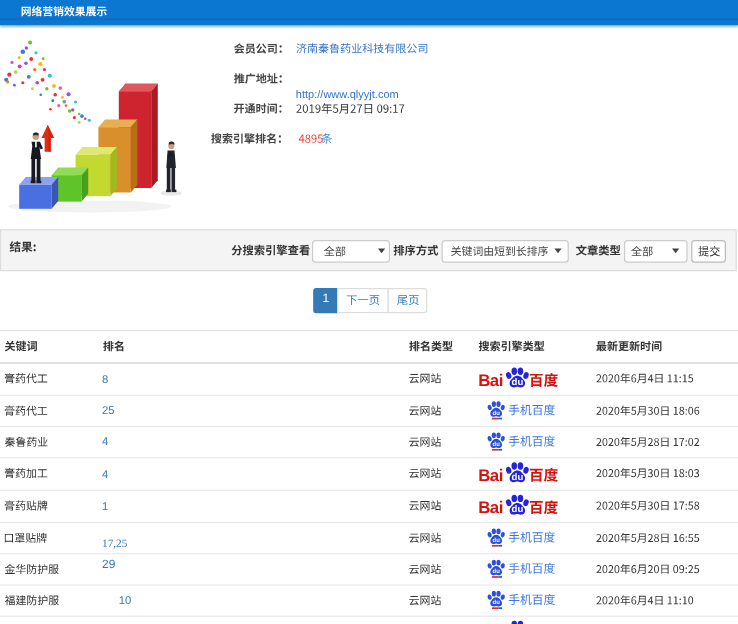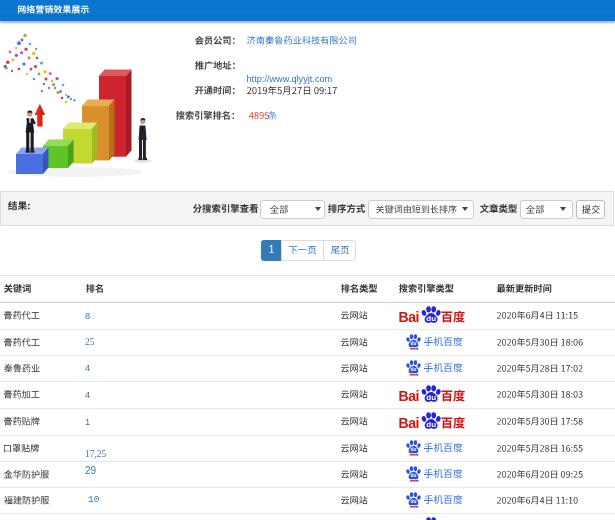--- a/index.html
+++ b/index.html
@@ -208,21 +208,21 @@
     <g transform="translate(41.7802,16.3)">
       <path d="M1.9 -6.9V1.1H3.4V0.4H8.8V1.1H10.4V-6.9H6.5L6.9 -8.3H11.5V-9.7H0.7V-8.3H5.1C5.1 -7.8 5 -7.4 4.9 -6.9ZM3.4 -2.6H8.8V-1H3.4ZM3.4 -4V-5.6H8.8V-4Z M16.9 -7.7V-6.9H15.3V-5.7H16.9V-3.8H22V-5.7H23.7V-6.9H22V-7.7H20.5V-6.9H18.3V-7.7ZM20.5 -5.7V-4.9H18.3V-5.7ZM20.9 -2.2C20.5 -1.8 19.9 -1.4 19.3 -1.2C18.7 -1.5 18.1 -1.8 17.7 -2.2ZM15.3 -3.3V-2.2H16.7L16.2 -2C16.6 -1.5 17.1 -1 17.7 -0.6C16.8 -0.4 15.8 -0.3 14.7 -0.2C15 0.1 15.2 0.7 15.3 1C16.7 0.9 18.1 0.6 19.2 0.2C20.4 0.6 21.7 0.9 23.2 1.1C23.4 0.7 23.8 0.1 24.1 -0.2C22.9 -0.3 21.9 -0.4 21 -0.6C21.9 -1.2 22.6 -1.9 23.1 -2.9L22.2 -3.4L22 -3.3ZM17.8 -10.1C18 -9.9 18.1 -9.6 18.1 -9.3H13.6V-6.1C13.6 -4.2 13.5 -1.4 12.5 0.4C12.9 0.5 13.5 0.9 13.8 1.1C14.9 -0.9 15 -4 15 -6.1V-8H23.9V-9.3H19.8C19.7 -9.7 19.5 -10.1 19.3 -10.5Z" fill="#d6120f"></path>
     </g>
   </svg>
 <svg style="position:absolute;left:495.60px;top:310.34px;overflow:visible" width="82.63" height="10.32">
     <path transform="translate(0.64,8.60)" d="M0.4 0H4.5V-0.7H2.7C2.4 -0.7 2 -0.7 1.6 -0.6C3.2 -2.1 4.2 -3.5 4.2 -4.8C4.2 -5.9 3.5 -6.7 2.3 -6.7C1.5 -6.7 0.9 -6.3 0.4 -5.8L0.8 -5.3C1.2 -5.7 1.7 -6 2.2 -6C3 -6 3.4 -5.5 3.4 -4.7C3.4 -3.6 2.5 -2.3 0.4 -0.5Z M7.5 0.1C8.7 0.1 9.5 -1 9.5 -3.3C9.5 -5.6 8.7 -6.7 7.5 -6.7C6.2 -6.7 5.4 -5.6 5.4 -3.3C5.4 -1 6.2 0.1 7.5 0.1ZM7.5 -0.5C6.7 -0.5 6.2 -1.4 6.2 -3.3C6.2 -5.2 6.7 -6.1 7.5 -6.1C8.2 -6.1 8.8 -5.2 8.8 -3.3C8.8 -1.4 8.2 -0.5 7.5 -0.5Z M10.4 0H14.5V-0.7H12.7C12.4 -0.7 12 -0.7 11.6 -0.6C13.2 -2.1 14.2 -3.5 14.2 -4.8C14.2 -5.9 13.5 -6.7 12.3 -6.7C11.5 -6.7 10.9 -6.3 10.3 -5.8L10.8 -5.3C11.2 -5.7 11.7 -6 12.2 -6C13 -6 13.4 -5.5 13.4 -4.7C13.4 -3.6 12.5 -2.3 10.4 -0.5Z M17.5 0.1C18.7 0.1 19.5 -1 19.5 -3.3C19.5 -5.6 18.7 -6.7 17.5 -6.7C16.2 -6.7 15.4 -5.6 15.4 -3.3C15.4 -1 16.2 0.1 17.5 0.1ZM17.5 -0.5C16.7 -0.5 16.2 -1.4 16.2 -3.3C16.2 -5.2 16.7 -6.1 17.5 -6.1C18.2 -6.1 18.7 -5.2 18.7 -3.3C18.7 -1.4 18.2 -0.5 17.5 -0.5Z M20.4 -2V-1.4H24.6V0.7H25.3V-1.4H28.6V-2H25.3V-3.8H27.9V-4.4H25.3V-5.8H28.1V-6.5H22.7C22.9 -6.8 23 -7.1 23.2 -7.4L22.5 -7.6C22 -6.4 21.3 -5.2 20.4 -4.5C20.6 -4.4 20.9 -4.1 21 -4C21.5 -4.5 22 -5.1 22.4 -5.8H24.6V-4.4H21.9V-2ZM22.6 -2V-3.8H24.6V-2Z M31.7 0.1C32.7 0.1 33.6 -0.7 33.6 -2C33.6 -3.4 32.9 -4.1 31.8 -4.1C31.2 -4.1 30.7 -3.8 30.3 -3.3C30.3 -5.3 31 -6 32 -6C32.4 -6 32.8 -5.8 33 -5.5L33.5 -6C33.1 -6.4 32.6 -6.7 31.9 -6.7C30.6 -6.7 29.5 -5.7 29.5 -3.1C29.5 -1 30.4 0.1 31.7 0.1ZM30.3 -2.6C30.7 -3.3 31.2 -3.5 31.6 -3.5C32.4 -3.5 32.8 -2.9 32.8 -2C32.8 -1.1 32.3 -0.5 31.7 -0.5C30.9 -0.5 30.4 -1.3 30.3 -2.6Z M35.8 -7.1V-4.3C35.8 -2.9 35.7 -1 34.2 0.2C34.4 0.3 34.6 0.6 34.7 0.7C35.6 -0 36.1 -1.1 36.3 -2.1H40.7V-0.3C40.7 -0.1 40.6 -0 40.4 -0C40.2 -0 39.4 0 38.7 -0C38.8 0.2 38.9 0.5 39 0.7C39.9 0.7 40.5 0.7 40.9 0.5C41.2 0.4 41.4 0.2 41.4 -0.3V-7.1ZM36.5 -6.4H40.7V-4.9H36.5ZM36.5 -4.3H40.7V-2.7H36.4C36.5 -3.3 36.5 -3.8 36.5 -4.3Z M46 0H46.8V-1.8H47.7V-2.5H46.8V-6.6H45.9L43.2 -2.4V-1.8H46ZM46 -2.5H44L45.5 -4.7C45.7 -5 45.9 -5.4 46 -5.7H46.1C46.1 -5.4 46 -4.8 46 -4.5Z M50.2 -3.2H54.7V-0.6H50.2ZM50.2 -3.8V-6.3H54.7V-3.8ZM49.6 -6.9V0.6H50.2V0H54.7V0.6H55.5V-6.9Z M59.8 0H63.4V-0.7H62.1V-6.6H61.4C61.1 -6.4 60.7 -6.2 60.1 -6.1V-5.6H61.3V-0.7H59.8Z M64.8 0H68.4V-0.7H67.1V-6.6H66.4C66.1 -6.4 65.7 -6.2 65.1 -6.1V-5.6H66.2V-0.7H64.8Z M70.2 -3.5C70.6 -3.5 70.8 -3.8 70.8 -4.1C70.8 -4.5 70.6 -4.8 70.2 -4.8C69.9 -4.8 69.6 -4.5 69.6 -4.1C69.6 -3.8 69.9 -3.5 70.2 -3.5ZM70.2 0.1C70.6 0.1 70.8 -0.1 70.8 -0.5C70.8 -0.9 70.6 -1.1 70.2 -1.1C69.9 -1.1 69.6 -0.9 69.6 -0.5C69.6 -0.1 69.9 0.1 70.2 0.1Z M72.3 0H75.9V-0.7H74.6V-6.6H73.9C73.6 -6.4 73.2 -6.2 72.6 -6.1V-5.6H73.7V-0.7H72.3Z M78.8 0.1C79.9 0.1 81 -0.7 81 -2.1C81 -3.6 80.1 -4.2 79 -4.2C78.6 -4.2 78.3 -4.1 78 -4L78.2 -5.9H80.7V-6.6H77.5L77.2 -3.5L77.7 -3.2C78.1 -3.5 78.3 -3.6 78.8 -3.6C79.6 -3.6 80.2 -3.1 80.2 -2.1C80.2 -1.2 79.5 -0.6 78.7 -0.6C78 -0.6 77.5 -0.9 77.1 -1.3L76.7 -0.8C77.2 -0.3 77.8 0.1 78.8 0.1Z" fill="#333"></path>
   </svg>
 <svg style="position:absolute;left:3.30px;top:336.78px;overflow:visible" width="37.40" height="10.44">
     <path transform="translate(0.44,8.72)" d="M0.6 -4.7V-3.3H1.3V-4.2H7.8V-3.3H8.5V-4.7ZM2.4 -5.8H6.6V-5.4H2.4ZM1.8 -6.2V-5H7.4V-6.2ZM2.8 -3.6H6.3V-3.1H2.8ZM2.1 -3.9V-2.8H7V-3.9ZM4 -7.6C4.1 -7.4 4.2 -7.2 4.3 -7H0.6V-6.5H8.6V-7H5.1C5 -7.2 4.8 -7.5 4.7 -7.7ZM6.7 -1.1V-0.7H2.4V-1.1ZM6.7 -1.6H2.4V-2H6.7ZM1.7 -2.4V0.7H2.4V-0.3H6.7V0C6.7 0.2 6.7 0.2 6.5 0.2C6.4 0.2 5.8 0.2 5.2 0.2C5.3 0.4 5.4 0.5 5.4 0.7C6.2 0.7 6.8 0.7 7 0.6C7.3 0.5 7.4 0.4 7.4 0V-2.4Z M14 -3C14.5 -2.4 14.9 -1.7 15 -1.2L15.6 -1.4C15.5 -1.9 15 -2.7 14.6 -3.2ZM9.6 -0.3 9.7 0.4C10.6 0.2 11.9 0 13.1 -0.2L13 -0.8C11.8 -0.6 10.5 -0.4 9.6 -0.3ZM14.3 -5.8C14 -4.8 13.5 -3.9 12.9 -3.3C13.1 -3.2 13.4 -3 13.5 -2.9C13.8 -3.2 14.1 -3.7 14.3 -4.1H16.8C16.7 -1.4 16.5 -0.3 16.3 -0.1C16.2 0 16.1 0 16 0C15.8 0 15.4 0 14.9 -0C15 0.2 15.1 0.4 15.1 0.6C15.6 0.7 16 0.7 16.2 0.6C16.5 0.6 16.7 0.5 16.9 0.3C17.2 -0 17.3 -1.2 17.4 -4.4C17.4 -4.5 17.4 -4.8 17.4 -4.8H14.6C14.7 -5 14.9 -5.3 15 -5.6ZM9.7 -6.9V-6.3H11.7V-5.7H12.4V-6.3H14.9V-5.7H15.5V-6.3H17.7V-6.9H15.5V-7.6H14.9V-6.9H12.4V-7.6H11.7V-6.9ZM9.9 -1.1C10.1 -1.2 10.4 -1.3 12.9 -1.6C12.9 -1.8 12.9 -2 12.9 -2.2L10.9 -2C11.6 -2.6 12.3 -3.4 12.9 -4.3L12.4 -4.6C12.2 -4.3 12 -4 11.8 -3.7L10.6 -3.7C11 -4.2 11.5 -4.8 11.9 -5.5L11.3 -5.7C10.9 -4.9 10.3 -4.1 10.1 -3.9C9.9 -3.7 9.8 -3.6 9.6 -3.5C9.7 -3.4 9.8 -3.1 9.8 -2.9C10 -3 10.2 -3 11.3 -3.1C10.9 -2.7 10.6 -2.4 10.4 -2.2C10.1 -1.9 9.9 -1.8 9.7 -1.7C9.8 -1.6 9.9 -1.3 9.9 -1.1Z M24.7 -7.1C25.2 -6.7 25.9 -6 26.2 -5.6L26.7 -6C26.4 -6.4 25.7 -7 25.2 -7.5ZM23.2 -7.5C23.2 -6.6 23.3 -5.6 23.4 -4.8L21.1 -4.5L21.2 -3.9L23.4 -4.1C23.8 -1.3 24.5 0.6 26 0.7C26.5 0.7 26.9 0.3 27.1 -1.3C26.9 -1.4 26.6 -1.5 26.5 -1.7C26.4 -0.6 26.3 -0.1 26 -0.1C25 -0.2 24.4 -1.8 24.1 -4.2L26.9 -4.6L26.8 -5.2L24 -4.9C24 -5.7 23.9 -6.6 23.9 -7.5ZM21 -7.6C20.4 -6.1 19.4 -4.7 18.4 -3.8C18.5 -3.7 18.7 -3.3 18.8 -3.2C19.2 -3.5 19.6 -4 20 -4.5V0.7H20.7V-5.5C21.1 -6.1 21.4 -6.7 21.7 -7.3Z M27.8 -0.7V0H36V-0.7H32.2V-5.9H35.5V-6.6H28.2V-5.9H31.4V-0.7Z" fill="#333"></path>
   </svg>
-<div style="position:absolute;left:85px;top:337.00px;font-size:9.4px;line-height:10px;color:#337ab7;font-family:Liberation Serif, serif">25</div>
+<div style="position:absolute;left:85px;top:337.00px;font-size:9.4px;line-height:10px;color:#337ab7;font-family:Liberation Sans, sans-serif">25</div>
 <svg style="position:absolute;left:339.50px;top:336.80px;overflow:visible" width="28.43" height="10.41">
     <path transform="translate(0.49,8.65)" d="M1.5 -6.9V-6.2H7.7V-6.9ZM1.3 0.4C1.7 0.2 2.2 0.2 7.2 -0.2C7.4 0.1 7.6 0.5 7.8 0.8L8.4 0.4C8 -0.5 7 -1.8 6.3 -2.8L5.6 -2.5C6 -2 6.4 -1.4 6.8 -0.9L2.2 -0.5C2.9 -1.4 3.7 -2.5 4.3 -3.6H8.6V-4.3H0.5V-3.6H3.3C2.8 -2.5 2 -1.4 1.7 -1C1.4 -0.7 1.2 -0.4 1 -0.4C1.1 -0.1 1.2 0.2 1.3 0.4Z M10.9 -4.9C11.3 -4.4 11.7 -3.8 12.1 -3.2C11.8 -2.2 11.3 -1.4 10.7 -0.8C10.8 -0.7 11.1 -0.5 11.2 -0.4C11.7 -1 12.2 -1.7 12.5 -2.6C12.8 -2.2 13.1 -1.8 13.3 -1.4L13.7 -1.9C13.5 -2.3 13.2 -2.8 12.8 -3.3C13.1 -4 13.2 -4.9 13.4 -5.8L12.8 -5.8C12.7 -5.1 12.5 -4.5 12.4 -3.9C12 -4.4 11.6 -4.8 11.3 -5.3ZM13.5 -4.9C13.9 -4.4 14.4 -3.8 14.7 -3.2C14.4 -2.2 13.9 -1.3 13.2 -0.7C13.4 -0.6 13.6 -0.4 13.8 -0.3C14.3 -0.9 14.8 -1.7 15.1 -2.5C15.5 -2 15.7 -1.6 15.9 -1.2L16.4 -1.6C16.2 -2 15.8 -2.6 15.4 -3.3C15.7 -4 15.8 -4.8 16 -5.7L15.4 -5.8C15.3 -5.1 15.1 -4.5 15 -3.9C14.6 -4.4 14.3 -4.8 13.9 -5.2ZM9.9 -7.1V0.7H10.6V-6.4H16.7V-0.2C16.7 -0 16.7 0 16.5 0C16.3 0 15.7 0.1 15.1 0C15.2 0.2 15.4 0.5 15.4 0.7C16.2 0.7 16.7 0.7 17 0.6C17.3 0.5 17.4 0.3 17.4 -0.2V-7.1Z M18.7 -5.9V-5.3H22.3V-5.9ZM19.1 -4.8C19.3 -3.7 19.5 -2.4 19.5 -1.5L20.1 -1.6C20 -2.5 19.9 -3.8 19.6 -4.9ZM19.8 -7.4C20 -7 20.3 -6.4 20.4 -6L21 -6.2C20.9 -6.6 20.6 -7.2 20.4 -7.6ZM21.2 -5C21.1 -3.9 20.8 -2.3 20.6 -1.3C19.9 -1.1 19.2 -1 18.6 -0.9L18.8 -0.2C19.7 -0.4 21 -0.7 22.2 -1.1L22.2 -1.7L21.2 -1.4C21.4 -2.4 21.7 -3.8 21.8 -4.9ZM22.4 -3.3V0.7H23.1V0.3H25.9V0.7H26.6V-3.3H24.6V-5.1H26.9V-5.8H24.6V-7.7H23.9V-3.3ZM23.1 -0.4V-2.6H25.9V-0.4Z" fill="#333"></path>
   </svg>
 <svg style="position:absolute;left:405.6px;top:334.30px" width="15" height="16" viewBox="0 0 15 16">
     <g transform="translate(-0.8,0.1) scale(0.72,0.74)">
       <ellipse cx="3.9" cy="7.4" rx="2.3" ry="3.05" transform="rotate(-18 3.9 7.4)" fill="#2b50dc"></ellipse>
       <ellipse cx="8.8" cy="3.6" rx="2.45" ry="3.25" fill="#2b50dc"></ellipse>
       <ellipse cx="14.2" cy="3.6" rx="2.45" ry="3.25" fill="#2b50dc"></ellipse>
       <ellipse cx="19.1" cy="7.4" rx="2.3" ry="3.05" transform="rotate(18 19.1 7.4)" fill="#2b50dc"></ellipse>
       <path d="M11.5 7.6 c-2.9 0 -3.9 2 -5.5 3.6 c-2.1 2.1 -1.7 6 1.5 6.6 c2 .4 3 -.5 4 -.5 c1 0 2 .9 4 .5 c3.2 -.6 3.6 -4.5 1.5 -6.6 C15.4 9.6 14.4 7.6 11.5 7.6 Z" fill="#2b50dc"></path>
@@ -356,21 +356,21 @@
   </svg>
 <svg style="position:absolute;left:423.00px;top:468.46px;overflow:visible" width="40.34" height="11.07">
     <path transform="translate(0.51,9.28)" d="M0.5 -3.2V-2.4H4.5V-0.2C4.5 -0 4.4 0 4.2 0C4 0 3.2 0 2.4 0C2.5 0.2 2.7 0.5 2.7 0.7C3.8 0.8 4.4 0.7 4.8 0.6C5.1 0.5 5.3 0.3 5.3 -0.2V-2.4H9.3V-3.2H5.3V-4.7H8.8V-5.4H5.3V-7C6.4 -7.2 7.5 -7.4 8.4 -7.6L7.8 -8.2C6.3 -7.8 3.5 -7.5 1.1 -7.4C1.2 -7.2 1.3 -6.9 1.3 -6.7C2.3 -6.8 3.4 -6.9 4.5 -7V-5.4H1.1V-4.7H4.5V-3.2Z M14.7 -7.7V-4.5C14.7 -3 14.5 -1.1 13.2 0.3C13.4 0.4 13.7 0.6 13.8 0.8C15.2 -0.7 15.4 -2.9 15.4 -4.5V-7H17.2V-0.7C17.2 0.2 17.3 0.4 17.5 0.5C17.6 0.6 17.8 0.7 18 0.7C18.1 0.7 18.4 0.7 18.5 0.7C18.7 0.7 18.9 0.6 19 0.5C19.2 0.5 19.3 0.3 19.3 0C19.4 -0.2 19.4 -1 19.4 -1.5C19.2 -1.6 19 -1.7 18.8 -1.8C18.8 -1.2 18.8 -0.7 18.8 -0.4C18.8 -0.2 18.7 -0.1 18.7 -0.1C18.6 -0 18.6 0 18.5 0C18.4 0 18.3 0 18.2 0C18.1 0 18.1 -0 18 -0.1C18 -0.1 18 -0.3 18 -0.6V-7.7ZM11.9 -8.2V-6.1H10.3V-5.4H11.8C11.5 -4.1 10.8 -2.5 10.1 -1.7C10.2 -1.5 10.4 -1.2 10.5 -1C11 -1.7 11.5 -2.8 11.9 -4V0.8H12.7V-3.7C13 -3.2 13.5 -2.6 13.7 -2.3L14.2 -2.9C13.9 -3.2 13 -4.2 12.7 -4.5V-5.4H14.1V-6.1H12.7V-8.2Z M21.3 -5.5V0.8H22.1V0.2H27V0.8H27.8V-5.5H24.5C24.6 -6 24.7 -6.5 24.9 -7H28.8V-7.7H20.2V-7H24C23.9 -6.5 23.8 -5.9 23.7 -5.5ZM22.1 -2.4H27V-0.5H22.1ZM22.1 -3V-4.8H27V-3Z M33.2 -6.3V-5.5H31.6V-4.9H33.2V-3.2H37V-4.9H38.6V-5.5H37V-6.3H36.3V-5.5H33.9V-6.3ZM36.3 -4.9V-3.8H33.9V-4.9ZM36.8 -2C36.4 -1.5 35.8 -1.1 35.1 -0.8C34.4 -1.1 33.8 -1.5 33.4 -2ZM31.7 -2.6V-2H33L32.7 -1.9C33.1 -1.3 33.6 -0.8 34.3 -0.5C33.3 -0.2 32.3 0 31.3 0.1C31.4 0.3 31.5 0.5 31.6 0.7C32.8 0.6 34 0.3 35 -0.1C36 0.4 37.2 0.6 38.4 0.8C38.5 0.6 38.7 0.3 38.8 0.1C37.7 0 36.7 -0.1 35.9 -0.5C36.7 -0.9 37.4 -1.5 37.9 -2.4L37.4 -2.6L37.3 -2.6ZM34 -8.1C34.2 -7.8 34.3 -7.5 34.4 -7.3H30.6V-4.6C30.6 -3.1 30.6 -1 29.8 0.5C29.9 0.5 30.3 0.7 30.4 0.8C31.2 -0.8 31.4 -3 31.4 -4.6V-6.6H38.7V-7.3H35.3C35.1 -7.6 34.9 -8 34.8 -8.3Z" fill="#3b76dd"></path>
   </svg>
 <svg style="position:absolute;left:495.60px;top:468.84px;overflow:visible" width="87.63" height="10.32">
     <path transform="translate(0.64,8.60)" d="M0.4 0H4.5V-0.7H2.7C2.4 -0.7 2 -0.7 1.6 -0.6C3.2 -2.1 4.2 -3.5 4.2 -4.8C4.2 -5.9 3.5 -6.7 2.3 -6.7C1.5 -6.7 0.9 -6.3 0.4 -5.8L0.8 -5.3C1.2 -5.7 1.7 -6 2.2 -6C3 -6 3.4 -5.5 3.4 -4.7C3.4 -3.6 2.5 -2.3 0.4 -0.5Z M7.5 0.1C8.7 0.1 9.5 -1 9.5 -3.3C9.5 -5.6 8.7 -6.7 7.5 -6.7C6.2 -6.7 5.4 -5.6 5.4 -3.3C5.4 -1 6.2 0.1 7.5 0.1ZM7.5 -0.5C6.7 -0.5 6.2 -1.4 6.2 -3.3C6.2 -5.2 6.7 -6.1 7.5 -6.1C8.2 -6.1 8.8 -5.2 8.8 -3.3C8.8 -1.4 8.2 -0.5 7.5 -0.5Z M10.4 0H14.5V-0.7H12.7C12.4 -0.7 12 -0.7 11.6 -0.6C13.2 -2.1 14.2 -3.5 14.2 -4.8C14.2 -5.9 13.5 -6.7 12.3 -6.7C11.5 -6.7 10.9 -6.3 10.3 -5.8L10.8 -5.3C11.2 -5.7 11.7 -6 12.2 -6C13 -6 13.4 -5.5 13.4 -4.7C13.4 -3.6 12.5 -2.3 10.4 -0.5Z M17.5 0.1C18.7 0.1 19.5 -1 19.5 -3.3C19.5 -5.6 18.7 -6.7 17.5 -6.7C16.2 -6.7 15.4 -5.6 15.4 -3.3C15.4 -1 16.2 0.1 17.5 0.1ZM17.5 -0.5C16.7 -0.5 16.2 -1.4 16.2 -3.3C16.2 -5.2 16.7 -6.1 17.5 -6.1C18.2 -6.1 18.7 -5.2 18.7 -3.3C18.7 -1.4 18.2 -0.5 17.5 -0.5Z M20.4 -2V-1.4H24.6V0.7H25.3V-1.4H28.6V-2H25.3V-3.8H27.9V-4.4H25.3V-5.8H28.1V-6.5H22.7C22.9 -6.8 23 -7.1 23.2 -7.4L22.5 -7.6C22 -6.4 21.3 -5.2 20.4 -4.5C20.6 -4.4 20.9 -4.1 21 -4C21.5 -4.5 22 -5.1 22.4 -5.8H24.6V-4.4H21.9V-2ZM22.6 -2V-3.8H24.6V-2Z M31.7 0.1C32.7 0.1 33.6 -0.7 33.6 -2C33.6 -3.4 32.9 -4.1 31.8 -4.1C31.2 -4.1 30.7 -3.8 30.3 -3.3C30.3 -5.3 31 -6 32 -6C32.4 -6 32.8 -5.8 33 -5.5L33.5 -6C33.1 -6.4 32.6 -6.7 31.9 -6.7C30.6 -6.7 29.5 -5.7 29.5 -3.1C29.5 -1 30.4 0.1 31.7 0.1ZM30.3 -2.6C30.7 -3.3 31.2 -3.5 31.6 -3.5C32.4 -3.5 32.8 -2.9 32.8 -2C32.8 -1.1 32.3 -0.5 31.7 -0.5C30.9 -0.5 30.4 -1.3 30.3 -2.6Z M35.8 -7.1V-4.3C35.8 -2.9 35.7 -1 34.2 0.2C34.4 0.3 34.6 0.6 34.7 0.7C35.6 -0 36.1 -1.1 36.3 -2.1H40.7V-0.3C40.7 -0.1 40.6 -0 40.4 -0C40.2 -0 39.4 0 38.7 -0C38.8 0.2 38.9 0.5 39 0.7C39.9 0.7 40.5 0.7 40.9 0.5C41.2 0.4 41.4 0.2 41.4 -0.3V-7.1ZM36.5 -6.4H40.7V-4.9H36.5ZM36.5 -4.3H40.7V-2.7H36.4C36.5 -3.3 36.5 -3.8 36.5 -4.3Z M43.4 0H47.5V-0.7H45.7C45.4 -0.7 45 -0.7 44.6 -0.6C46.2 -2.1 47.2 -3.5 47.2 -4.8C47.2 -5.9 46.5 -6.7 45.3 -6.7C44.4 -6.7 43.9 -6.3 43.3 -5.8L43.8 -5.3C44.2 -5.7 44.6 -6 45.2 -6C46 -6 46.4 -5.5 46.4 -4.7C46.4 -3.6 45.4 -2.3 43.4 -0.5Z M50.5 0.1C51.7 0.1 52.5 -1 52.5 -3.3C52.5 -5.6 51.7 -6.7 50.5 -6.7C49.2 -6.7 48.4 -5.6 48.4 -3.3C48.4 -1 49.2 0.1 50.5 0.1ZM50.5 -0.5C49.7 -0.5 49.2 -1.4 49.2 -3.3C49.2 -5.2 49.7 -6.1 50.5 -6.1C51.2 -6.1 51.7 -5.2 51.7 -3.3C51.7 -1.4 51.2 -0.5 50.5 -0.5Z M55.2 -3.2H59.7V-0.6H55.2ZM55.2 -3.8V-6.3H59.7V-3.8ZM54.5 -6.9V0.6H55.2V0H59.7V0.6H60.5V-6.9Z M66.5 0.1C67.7 0.1 68.5 -1 68.5 -3.3C68.5 -5.6 67.7 -6.7 66.5 -6.7C65.2 -6.7 64.4 -5.6 64.4 -3.3C64.4 -1 65.2 0.1 66.5 0.1ZM66.5 -0.5C65.7 -0.5 65.2 -1.4 65.2 -3.3C65.2 -5.2 65.7 -6.1 66.5 -6.1C67.2 -6.1 67.7 -5.2 67.7 -3.3C67.7 -1.4 67.2 -0.5 66.5 -0.5Z M71.1 0.1C72.3 0.1 73.5 -0.9 73.5 -3.6C73.5 -5.7 72.5 -6.7 71.3 -6.7C70.2 -6.7 69.4 -5.9 69.4 -4.6C69.4 -3.2 70.1 -2.5 71.2 -2.5C71.7 -2.5 72.3 -2.8 72.7 -3.3C72.6 -1.3 71.9 -0.6 71.1 -0.6C70.6 -0.6 70.2 -0.8 69.9 -1.1L69.5 -0.6C69.9 -0.2 70.4 0.1 71.1 0.1ZM72.7 -4C72.3 -3.4 71.8 -3.1 71.3 -3.1C70.5 -3.1 70.1 -3.7 70.1 -4.6C70.1 -5.5 70.6 -6.1 71.3 -6.1C72.1 -6.1 72.6 -5.4 72.7 -4Z M75.2 -3.5C75.5 -3.5 75.8 -3.8 75.8 -4.1C75.8 -4.5 75.5 -4.8 75.2 -4.8C74.9 -4.8 74.6 -4.5 74.6 -4.1C74.6 -3.8 74.9 -3.5 75.2 -3.5ZM75.2 0.1C75.5 0.1 75.8 -0.1 75.8 -0.5C75.8 -0.9 75.5 -1.1 75.2 -1.1C74.9 -1.1 74.6 -0.9 74.6 -0.5C74.6 -0.1 74.9 0.1 75.2 0.1Z M76.9 0H81V-0.7H79.2C78.9 -0.7 78.5 -0.7 78.1 -0.6C79.7 -2.1 80.7 -3.5 80.7 -4.8C80.7 -5.9 80 -6.7 78.8 -6.7C77.9 -6.7 77.4 -6.3 76.8 -5.8L77.3 -5.3C77.7 -5.7 78.1 -6 78.7 -6C79.5 -6 79.9 -5.5 79.9 -4.7C79.9 -3.6 78.9 -2.3 76.9 -0.5Z M83.8 0.1C84.9 0.1 86 -0.7 86 -2.1C86 -3.6 85.1 -4.2 84 -4.2C83.6 -4.2 83.3 -4.1 83 -4L83.2 -5.9H85.7V-6.6H82.5L82.2 -3.5L82.7 -3.2C83.1 -3.5 83.3 -3.6 83.8 -3.6C84.6 -3.6 85.1 -3.1 85.1 -2.1C85.1 -1.2 84.5 -0.6 83.7 -0.6C83 -0.6 82.5 -0.9 82.1 -1.3L81.7 -0.8C82.2 -0.3 82.8 0.1 83.8 0.1Z" fill="#333"></path>
   </svg>
 <svg style="position:absolute;left:3.30px;top:494.80px;overflow:visible" width="47.05" height="10.39">
     <path transform="translate(0.83,8.64)" d="M1.2 -7.4C1.5 -6.9 1.8 -6.4 1.9 -6L2.5 -6.3C2.3 -6.6 2 -7.2 1.8 -7.6ZM4.9 -5.4H7.5V-4.4H4.9ZM4.2 -6V-3.9H8.1V-6ZM3.7 -7.2V-6.6H8.6V-7.2ZM5.8 -2.7V-1.8H4.4V-2.7ZM6.4 -2.7H7.9V-1.8H6.4ZM5.8 -1.2V-0.3H4.4V-1.2ZM6.4 -1.2H7.9V-0.3H6.4ZM0.5 -5.9V-5.3H2.8C2.2 -4.1 1.2 -3 0.2 -2.3C0.3 -2.2 0.5 -1.9 0.5 -1.7C0.9 -2 1.3 -2.3 1.7 -2.8V0.7H2.4V-3.2C2.7 -2.9 3.2 -2.4 3.4 -2.2L3.8 -2.7V0.7H4.4V0.3H7.9V0.7H8.5V-3.3H3.8V-2.7C3.6 -2.9 2.9 -3.5 2.6 -3.8C3 -4.4 3.4 -5 3.6 -5.7L3.3 -6L3.1 -5.9Z M12.7 -6.9V-6.3H14.4V-5.6H12.1V-5.1H14.4V-4.4H12.6V-3.8H14.4V-3.1H12.5V-2.6H14.4V-1.9H12.2V-1.4H14.4V-0.4H15V-1.4H17.6V-1.9H15V-2.6H17.3V-3.1H15V-3.8H17.1V-5.1H17.7V-5.6H17.1V-6.9H15V-7.6H14.4V-6.9ZM15 -5.1H16.5V-4.4H15ZM15 -5.6V-6.3H16.5V-5.6ZM10 -3.6C10 -3.7 10.2 -3.8 10.3 -3.9H11.4C11.3 -3.1 11.2 -2.4 10.9 -1.8C10.7 -2.1 10.5 -2.6 10.3 -3.1L9.8 -2.9C10 -2.2 10.3 -1.6 10.6 -1.1C10.3 -0.5 9.9 -0.1 9.4 0.3C9.6 0.4 9.8 0.6 9.9 0.7C10.4 0.4 10.8 -0.1 11.1 -0.6C12 0.3 13.4 0.5 15 0.5H17.6C17.6 0.3 17.8 0 17.9 -0.1C17.4 -0.1 15.4 -0.1 15.1 -0.1C13.5 -0.1 12.3 -0.3 11.4 -1.2C11.7 -2 12 -3.1 12.1 -4.4L11.8 -4.5L11.6 -4.5H10.8C11.3 -5.2 11.8 -6 12.2 -6.9L11.7 -7.2L11.5 -7.1H9.7V-6.5H11.3C10.9 -5.7 10.4 -4.9 10.3 -4.7C10.1 -4.4 9.9 -4.2 9.7 -4.1C9.8 -4 9.9 -3.7 10 -3.6Z M23.7 -7.5C23.8 -7 24 -6.5 24.1 -6.1L24.7 -6.3C24.7 -6.6 24.5 -7.2 24.3 -7.6ZM21.6 -6.1V-5.5H23C23 -3 22.8 -0.9 20.8 0.2C20.9 0.3 21.1 0.5 21.2 0.7C22.8 -0.2 23.4 -1.7 23.6 -3.5H25.6C25.5 -1.1 25.4 -0.2 25.2 -0C25.2 0.1 25.1 0.1 24.9 0.1C24.7 0.1 24.3 0.1 23.8 0C23.9 0.2 24 0.5 24 0.7C24.4 0.7 24.9 0.7 25.2 0.7C25.5 0.7 25.7 0.6 25.8 0.4C26.1 0.1 26.2 -0.9 26.3 -3.8C26.3 -3.9 26.3 -4.1 26.3 -4.1H23.6C23.7 -4.5 23.7 -5 23.7 -5.5H26.9V-6.1ZM18.9 -7.3V0.7H19.6V-6.6H20.9C20.7 -6 20.4 -5.1 20.2 -4.4C20.8 -3.7 21 -3.1 21 -2.6C21 -2.3 21 -2 20.8 -1.9C20.7 -1.9 20.6 -1.8 20.5 -1.8C20.4 -1.8 20.2 -1.8 19.9 -1.9C20.1 -1.7 20.1 -1.4 20.1 -1.2C20.3 -1.2 20.6 -1.2 20.8 -1.2C21 -1.3 21.1 -1.3 21.3 -1.4C21.5 -1.6 21.6 -2 21.6 -2.5C21.6 -3.1 21.5 -3.7 20.8 -4.5C21.1 -5.3 21.5 -6.2 21.8 -7L21.3 -7.3L21.2 -7.3Z M29 -7.6V-5.8H27.8V-5.2H29V-3.2C28.5 -3 28 -2.9 27.6 -2.8L27.8 -2.1L29 -2.5V-0.1C29 0 29 0 28.8 0C28.7 0 28.4 0 27.9 0C28 0.2 28.1 0.5 28.2 0.7C28.8 0.7 29.1 0.7 29.4 0.6C29.6 0.5 29.7 0.3 29.7 -0.1V-2.7L30.8 -3L30.7 -3.7L29.7 -3.4V-5.2H30.7V-5.8H29.7V-7.6ZM32.7 -7.4C33 -7 33.4 -6.4 33.5 -6.1H31.4V-3.6C31.4 -2.4 31.2 -0.8 30.2 0.3C30.4 0.4 30.7 0.6 30.8 0.7C31.7 -0.3 32 -1.8 32 -3.1H35V-2.5H35.7V-6.1H33.5L34.2 -6.3C34 -6.7 33.6 -7.2 33.3 -7.6ZM35 -3.7H32.1V-5.5H35Z M37.4 -7.3V-4C37.4 -2.7 37.3 -0.9 36.7 0.4C36.9 0.5 37.1 0.6 37.3 0.7C37.7 -0.1 37.9 -1.3 37.9 -2.4H39.4V-0.1C39.4 0 39.3 0.1 39.2 0.1C39.1 0.1 38.7 0.1 38.3 0.1C38.4 0.3 38.5 0.6 38.5 0.7C39.1 0.7 39.5 0.7 39.7 0.6C39.9 0.5 40 0.3 40 -0.1V-7.3ZM38 -6.7H39.4V-5.2H38ZM38 -4.5H39.4V-3H38C38 -3.4 38 -3.7 38 -4ZM44.2 -3.6C44 -2.8 43.7 -2.1 43.3 -1.5C42.9 -2.1 42.5 -2.8 42.3 -3.6ZM40.8 -7.3V0.7H41.5V-3.6H41.7C42 -2.6 42.4 -1.7 42.9 -1C42.5 -0.5 42 -0.1 41.5 0.2C41.7 0.3 41.8 0.5 41.9 0.7C42.4 0.4 42.9 -0 43.3 -0.5C43.7 0 44.2 0.4 44.8 0.7C44.9 0.6 45.1 0.3 45.2 0.2C44.7 -0.1 44.1 -0.5 43.7 -1C44.3 -1.8 44.7 -2.8 45 -4.1L44.6 -4.2L44.4 -4.2H41.5V-6.6H44V-5.5C44 -5.4 44 -5.4 43.9 -5.4C43.7 -5.4 43.2 -5.4 42.7 -5.4C42.8 -5.2 42.9 -5 42.9 -4.8C43.6 -4.8 44.1 -4.8 44.3 -4.9C44.6 -5 44.7 -5.2 44.7 -5.5V-7.3Z" fill="#333"></path>
   </svg>
-<div style="position:absolute;left:88px;top:495.00px;font-size:9.4px;line-height:10px;color:#337ab7;font-family:Liberation Mono, monospace">10</div>
+<div style="position:absolute;left:99px;top:495.00px;font-size:9.4px;line-height:10px;color:#337ab7;font-family:Liberation Sans, sans-serif">10</div>
 <svg style="position:absolute;left:339.50px;top:494.80px;overflow:visible" width="28.43" height="10.41">
     <path transform="translate(0.49,8.65)" d="M1.5 -6.9V-6.2H7.7V-6.9ZM1.3 0.4C1.7 0.2 2.2 0.2 7.2 -0.2C7.4 0.1 7.6 0.5 7.8 0.8L8.4 0.4C8 -0.5 7 -1.8 6.3 -2.8L5.6 -2.5C6 -2 6.4 -1.4 6.8 -0.9L2.2 -0.5C2.9 -1.4 3.7 -2.5 4.3 -3.6H8.6V-4.3H0.5V-3.6H3.3C2.8 -2.5 2 -1.4 1.7 -1C1.4 -0.7 1.2 -0.4 1 -0.4C1.1 -0.1 1.2 0.2 1.3 0.4Z M10.9 -4.9C11.3 -4.4 11.7 -3.8 12.1 -3.2C11.8 -2.2 11.3 -1.4 10.7 -0.8C10.8 -0.7 11.1 -0.5 11.2 -0.4C11.7 -1 12.2 -1.7 12.5 -2.6C12.8 -2.2 13.1 -1.8 13.3 -1.4L13.7 -1.9C13.5 -2.3 13.2 -2.8 12.8 -3.3C13.1 -4 13.2 -4.9 13.4 -5.8L12.8 -5.8C12.7 -5.1 12.5 -4.5 12.4 -3.9C12 -4.4 11.6 -4.8 11.3 -5.3ZM13.5 -4.9C13.9 -4.4 14.4 -3.8 14.7 -3.2C14.4 -2.2 13.9 -1.3 13.2 -0.7C13.4 -0.6 13.6 -0.4 13.8 -0.3C14.3 -0.9 14.8 -1.7 15.1 -2.5C15.5 -2 15.7 -1.6 15.9 -1.2L16.4 -1.6C16.2 -2 15.8 -2.6 15.4 -3.3C15.7 -4 15.8 -4.8 16 -5.7L15.4 -5.8C15.3 -5.1 15.1 -4.5 15 -3.9C14.6 -4.4 14.3 -4.8 13.9 -5.2ZM9.9 -7.1V0.7H10.6V-6.4H16.7V-0.2C16.7 -0 16.7 0 16.5 0C16.3 0 15.7 0.1 15.1 0C15.2 0.2 15.4 0.5 15.4 0.7C16.2 0.7 16.7 0.7 17 0.6C17.3 0.5 17.4 0.3 17.4 -0.2V-7.1Z M18.7 -5.9V-5.3H22.3V-5.9ZM19.1 -4.8C19.3 -3.7 19.5 -2.4 19.5 -1.5L20.1 -1.6C20 -2.5 19.9 -3.8 19.6 -4.9ZM19.8 -7.4C20 -7 20.3 -6.4 20.4 -6L21 -6.2C20.9 -6.6 20.6 -7.2 20.4 -7.6ZM21.2 -5C21.1 -3.9 20.8 -2.3 20.6 -1.3C19.9 -1.1 19.2 -1 18.6 -0.9L18.8 -0.2C19.7 -0.4 21 -0.7 22.2 -1.1L22.2 -1.7L21.2 -1.4C21.4 -2.4 21.7 -3.8 21.8 -4.9ZM22.4 -3.3V0.7H23.1V0.3H25.9V0.7H26.6V-3.3H24.6V-5.1H26.9V-5.8H24.6V-7.7H23.9V-3.3ZM23.1 -0.4V-2.6H25.9V-0.4Z" fill="#333"></path>
   </svg>
 <svg style="position:absolute;left:405.6px;top:492.30px" width="15" height="16" viewBox="0 0 15 16">
     <g transform="translate(-0.8,0.1) scale(0.72,0.74)">
       <ellipse cx="3.9" cy="7.4" rx="2.3" ry="3.05" transform="rotate(-18 3.9 7.4)" fill="#2b50dc"></ellipse>
       <ellipse cx="8.8" cy="3.6" rx="2.45" ry="3.25" fill="#2b50dc"></ellipse>
       <ellipse cx="14.2" cy="3.6" rx="2.45" ry="3.25" fill="#2b50dc"></ellipse>
       <ellipse cx="19.1" cy="7.4" rx="2.3" ry="3.05" transform="rotate(18 19.1 7.4)" fill="#2b50dc"></ellipse>
       <path d="M11.5 7.6 c-2.9 0 -3.9 2 -5.5 3.6 c-2.1 2.1 -1.7 6 1.5 6.6 c2 .4 3 -.5 4 -.5 c1 0 2 .9 4 .5 c3.2 -.6 3.6 -4.5 1.5 -6.6 C15.4 9.6 14.4 7.6 11.5 7.6 Z" fill="#2b50dc"></path>

